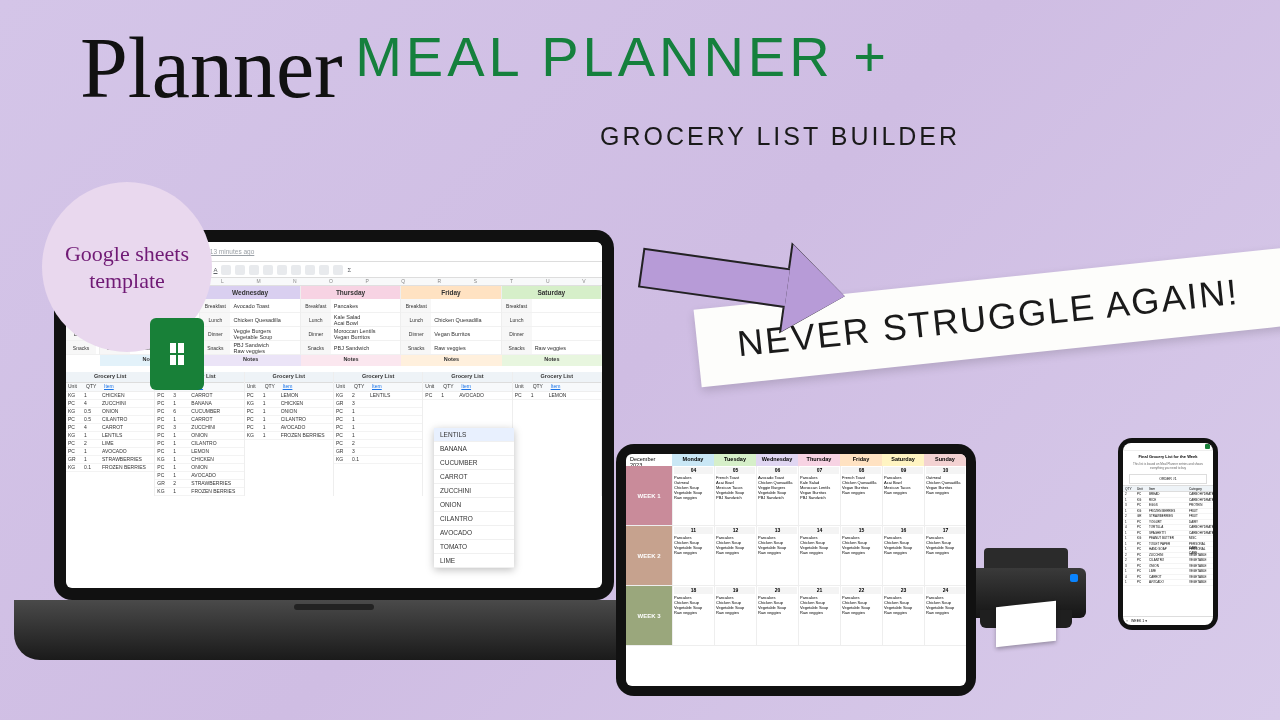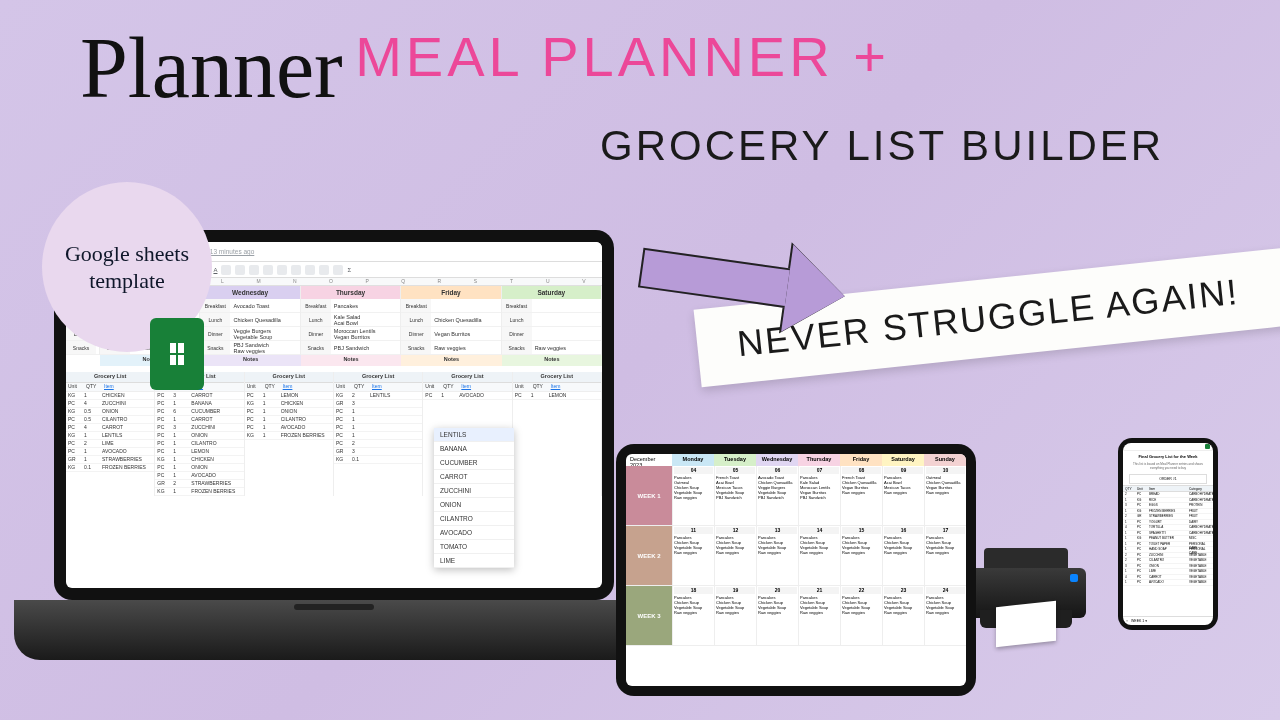--- a/index.html
+++ b/index.html
@@ -12,33 +12,33 @@
   
   .headline { position: absolute; top: 24px; left: 80px; right: 40px; }
   .h-weekly {
     font-family: "Brush Script MT", cursive;
     font-size: 86px; color: #111; display: inline-block; vertical-align: top;
     transform: translateY(-6px);
   }
   .h-main {
     display: inline-block; vertical-align: top; margin-left: 8px;
     font-family: Arial, sans-serif; font-weight: 400; letter-spacing: 4px;
-    font-size: 56px; color: #ec4899;
+    font-size: 56px; color: #15803d;
   }
   .h-sub {
     position: absolute; top: 98px; left: 520px;
     font-family: Arial, sans-serif; letter-spacing: 3px;
-    font-size: 42px; color: #1a1a1a;
+    font-size: 25px; color: #1a1a1a;
   }
   
   .badge-circle {
     position: absolute; top: 182px; left: 42px;
     width: 170px; height: 170px; border-radius: 50%;
     background: #e9d8ee; display: flex; align-items: center; justify-content: center;
-    text-align: center; font-family: Georgia, serif; font-size: 22px; color: #0f172a;
+    text-align: center; font-family: Georgia, serif; font-size: 22px; color: #701a75;
     line-height: 1.25; padding: 14px; z-index: 30;
   }
   .sheets-icon {
     position: absolute; top: 318px; left: 150px; z-index: 31;
     width: 54px; height: 72px; background: #188038; border-radius: 6px;
     display: flex; align-items: center; justify-content: center;
   }
   .sheets-icon::before {
     content:""; width: 30px; height: 38px; background: #fff;
     box-shadow: inset 0 8px 0 #188038, inset 0 -8px 0 #188038, inset 8px 0 0 #188038, inset -8px 0 0 #188038, inset 0 0 0 2px #fff;

